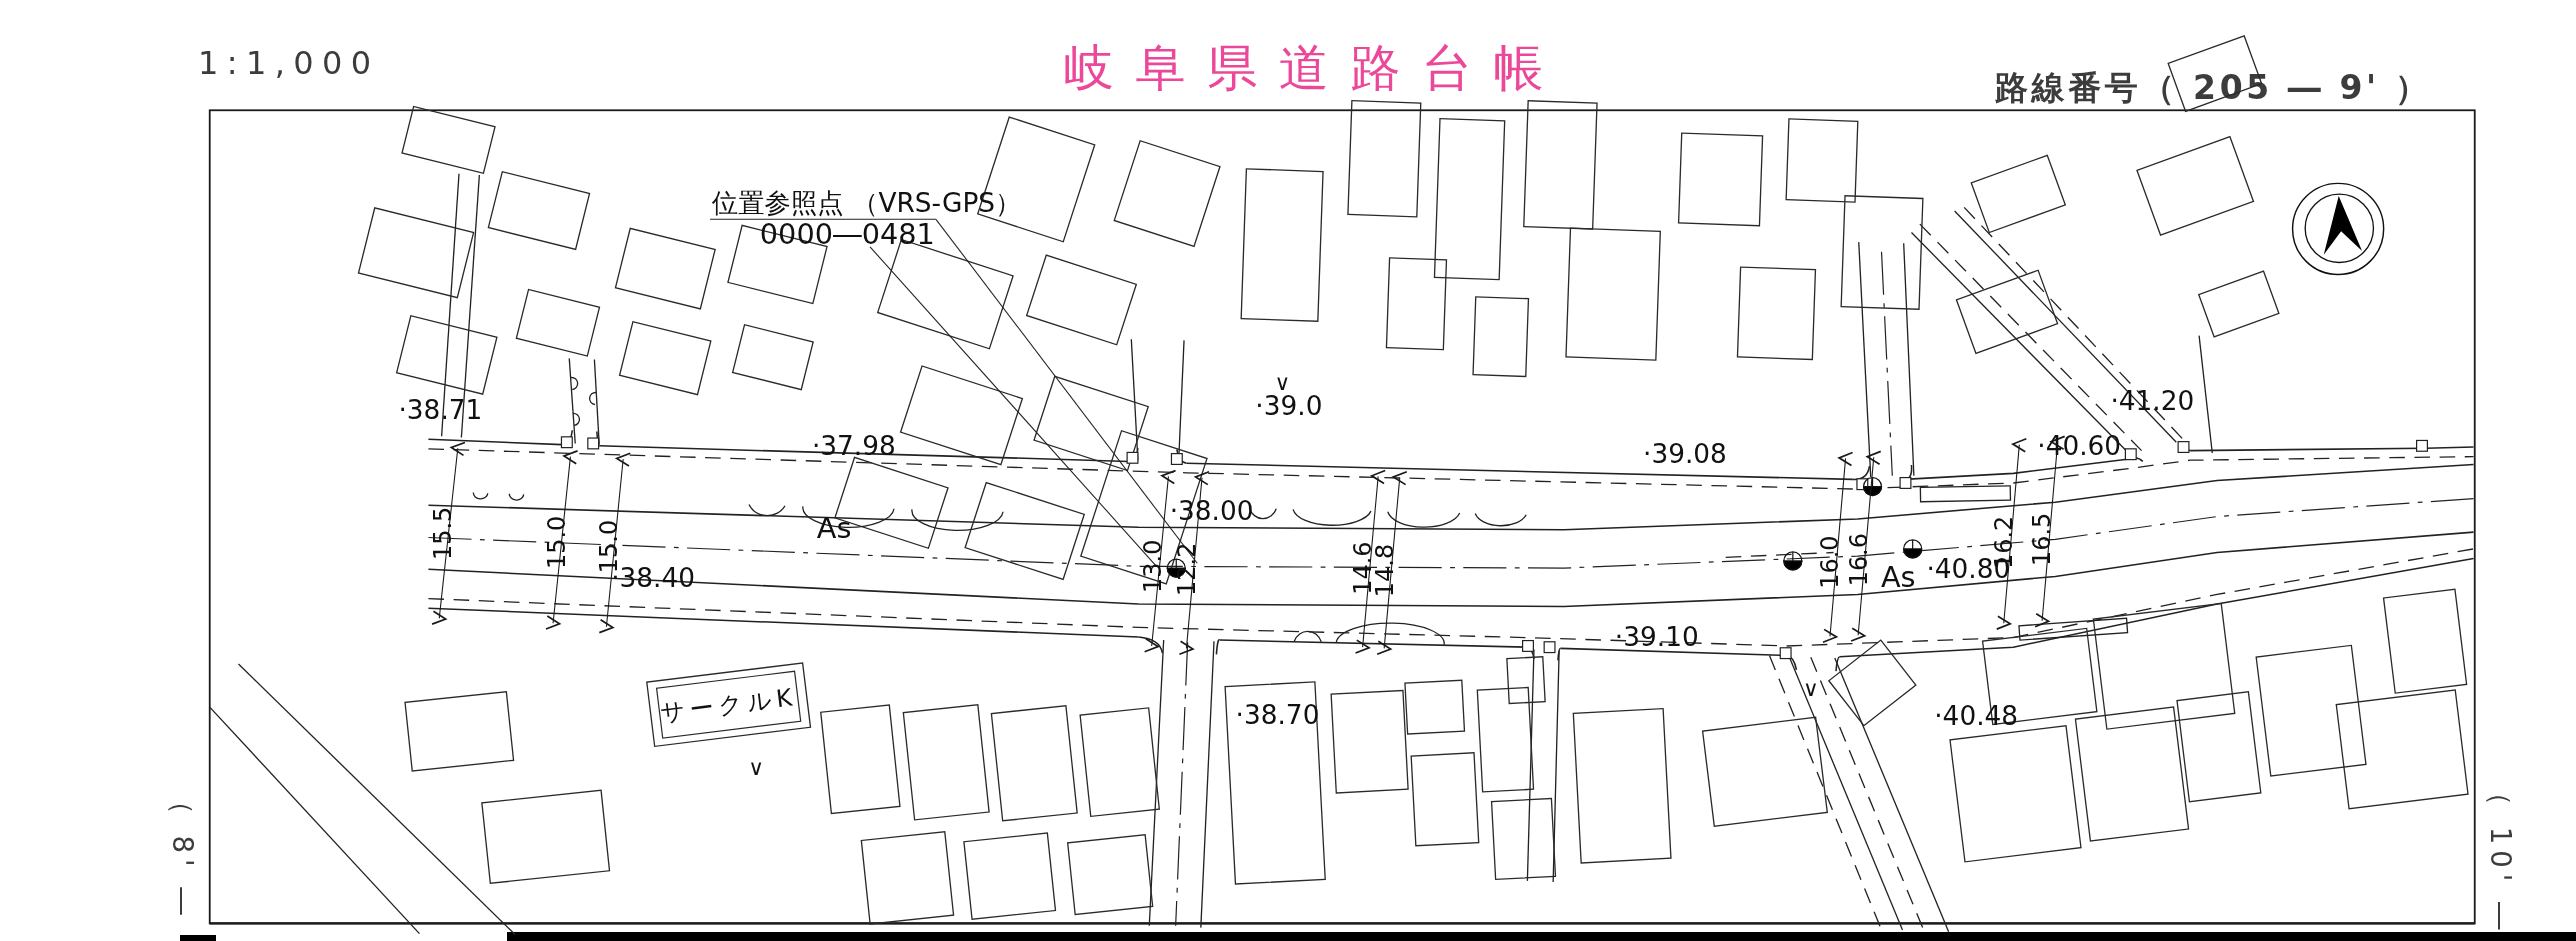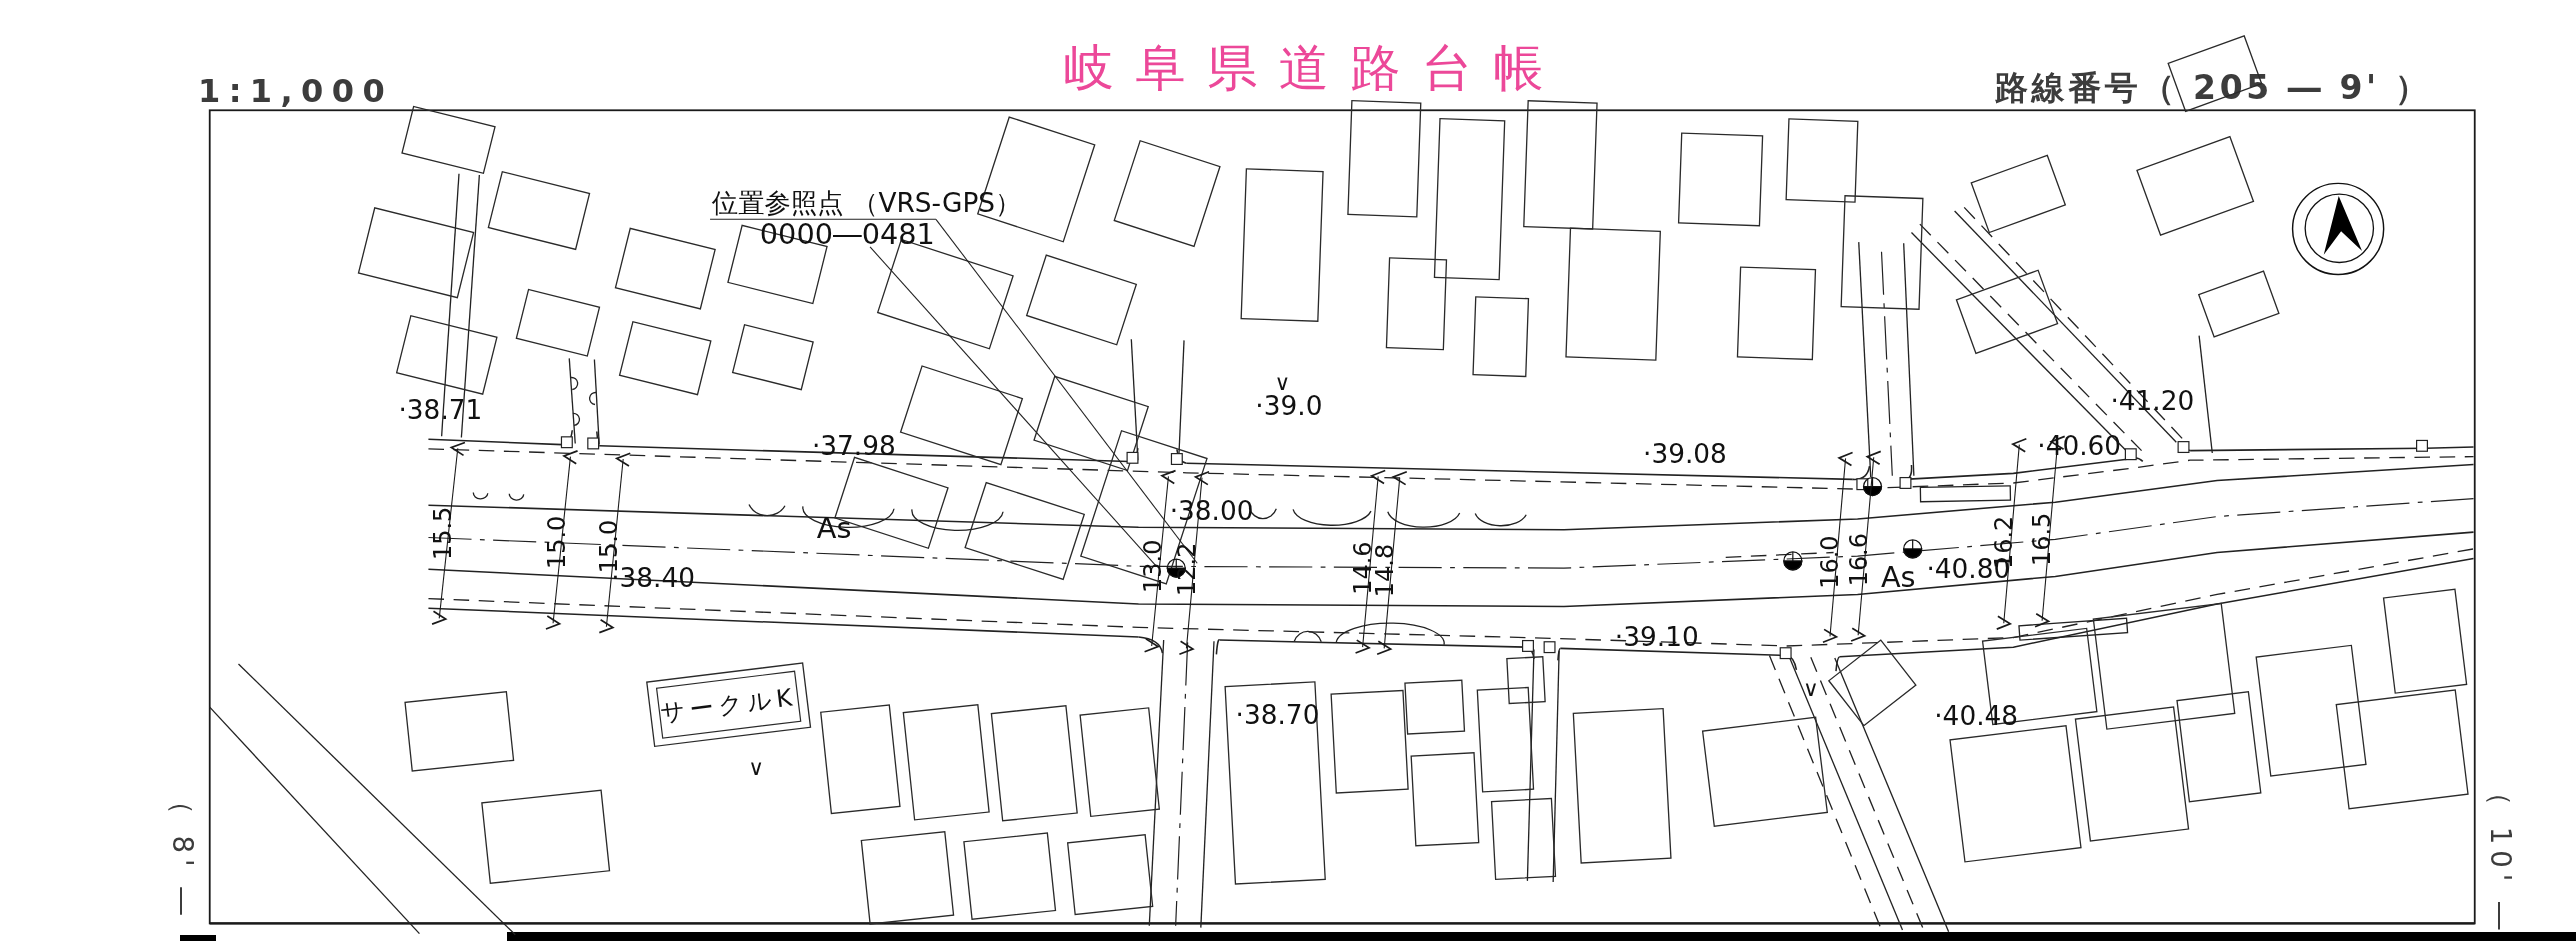--- a/index.html
+++ b/index.html
@@ -1,21 +1,21 @@
 <!DOCTYPE html>
 <html style="font-size:9.6px"><head>
 <meta charset="utf-8">
 <style>
   html,body{margin:0;padding:0;}
   body{
     width:2576px;height:942px;position:relative;background:#ffffff;
     font-family:"DejaVu Sans",sans-serif;color:#1a1a1a;overflow:hidden;
   }
   .hdr{position:absolute;white-space:nowrap;color:#3c3c3c;}
-  #scale-label{left:198px;top:72px;font-size:32px;letter-spacing:8.4px;font-weight:bold;}
+  #scale-label{left:198px;top:44px;font-size:32px;letter-spacing:8.4px;}
   #sheet-title{left:1064px;top:35px;font-size:50px;letter-spacing:21.6px;color:#ec4899;}
   #route-number{left:1995px;top:66px;font-size:33px;letter-spacing:3.6px;font-weight:bold;}
   .edge-label{
     position:absolute;white-space:nowrap;font-size:27.6px;letter-spacing:6px;color:#3c3c3c;
     transform:translate(-50%,-50%) rotate(90deg);
   }
   #edge-left{left:182px;top:854px;}
   #edge-right{left:2500px;top:857px;}
   #map-svg{position:absolute;left:0;top:0;}
   #bottom-strip{position:absolute;left:507px;top:932px;width:2069px;height:9.6px;background:#000;}

